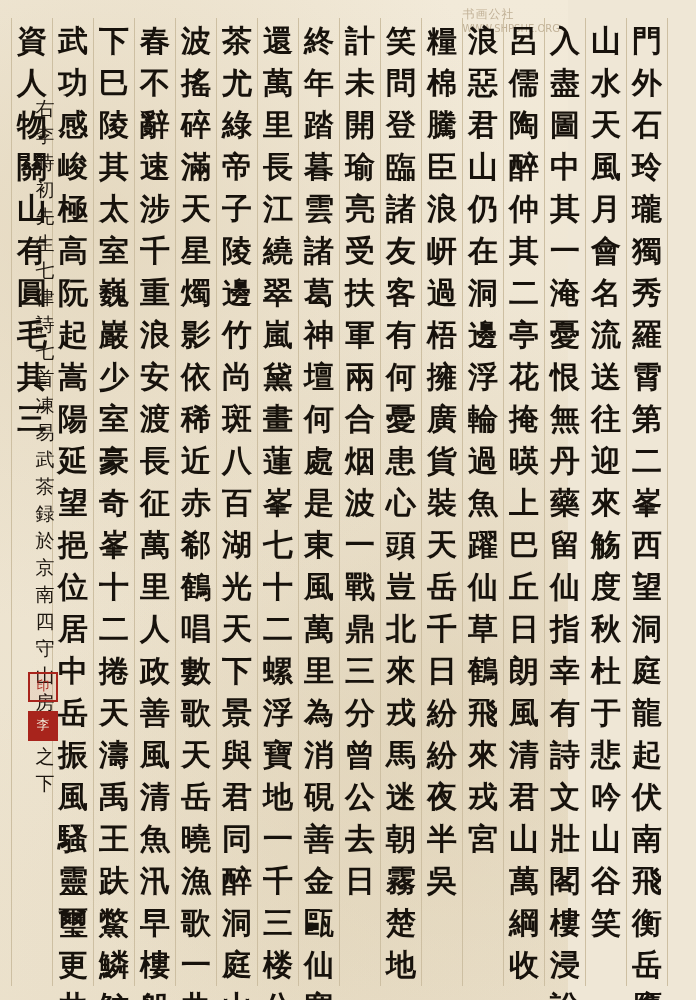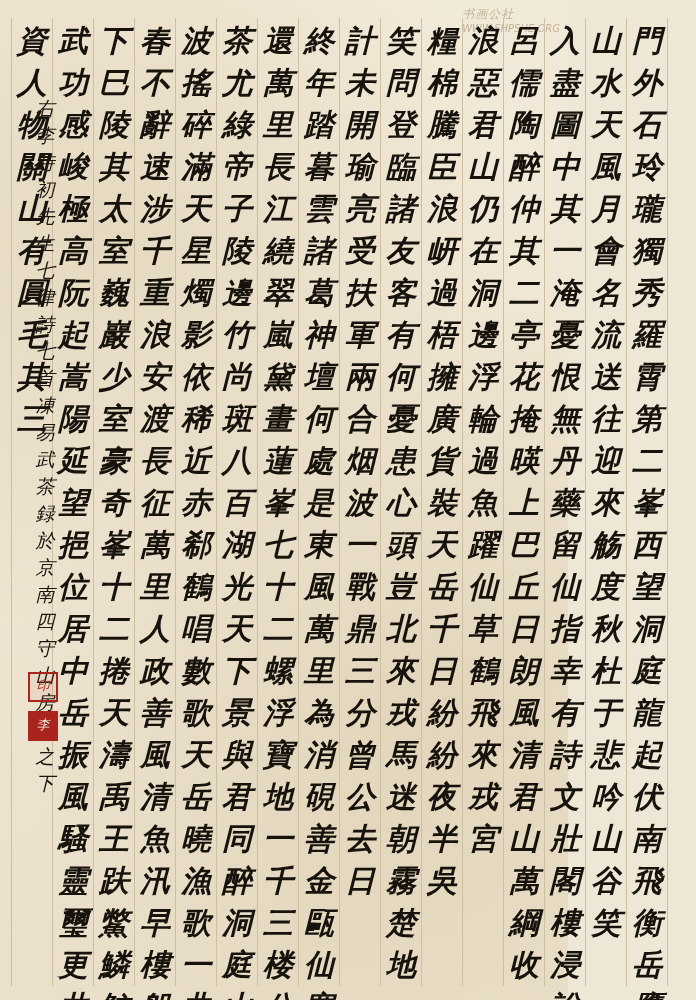--- a/index.html
+++ b/index.html
@@ -7,21 +7,20 @@
     width:696px;height:1000px;
     background:#efe7d6;
     font-family:"DejaVu Serif", serif;
     overflow:hidden;
   }
   #page{
     position:relative;
     width:568px;height:1000px;
     background:
       linear-gradient(180deg,#f2ead9 0%,#eee5d2 40%,#ece2cd 100%);
-    font-style: italic;
   }
   
   #page:before{
     content:"";
     position:absolute;inset:0;
     background:
       radial-gradient(circle at 18% 22%, rgba(220,205,175,0.55) 0%, rgba(220,205,175,0) 45%),
       radial-gradient(circle at 78% 70%, rgba(214,198,166,0.45) 0%, rgba(214,198,166,0) 50%),
       radial-gradient(circle at 55% 95%, rgba(226,214,188,0.5) 0%, rgba(226,214,188,0) 40%);
     pointer-events:none;

